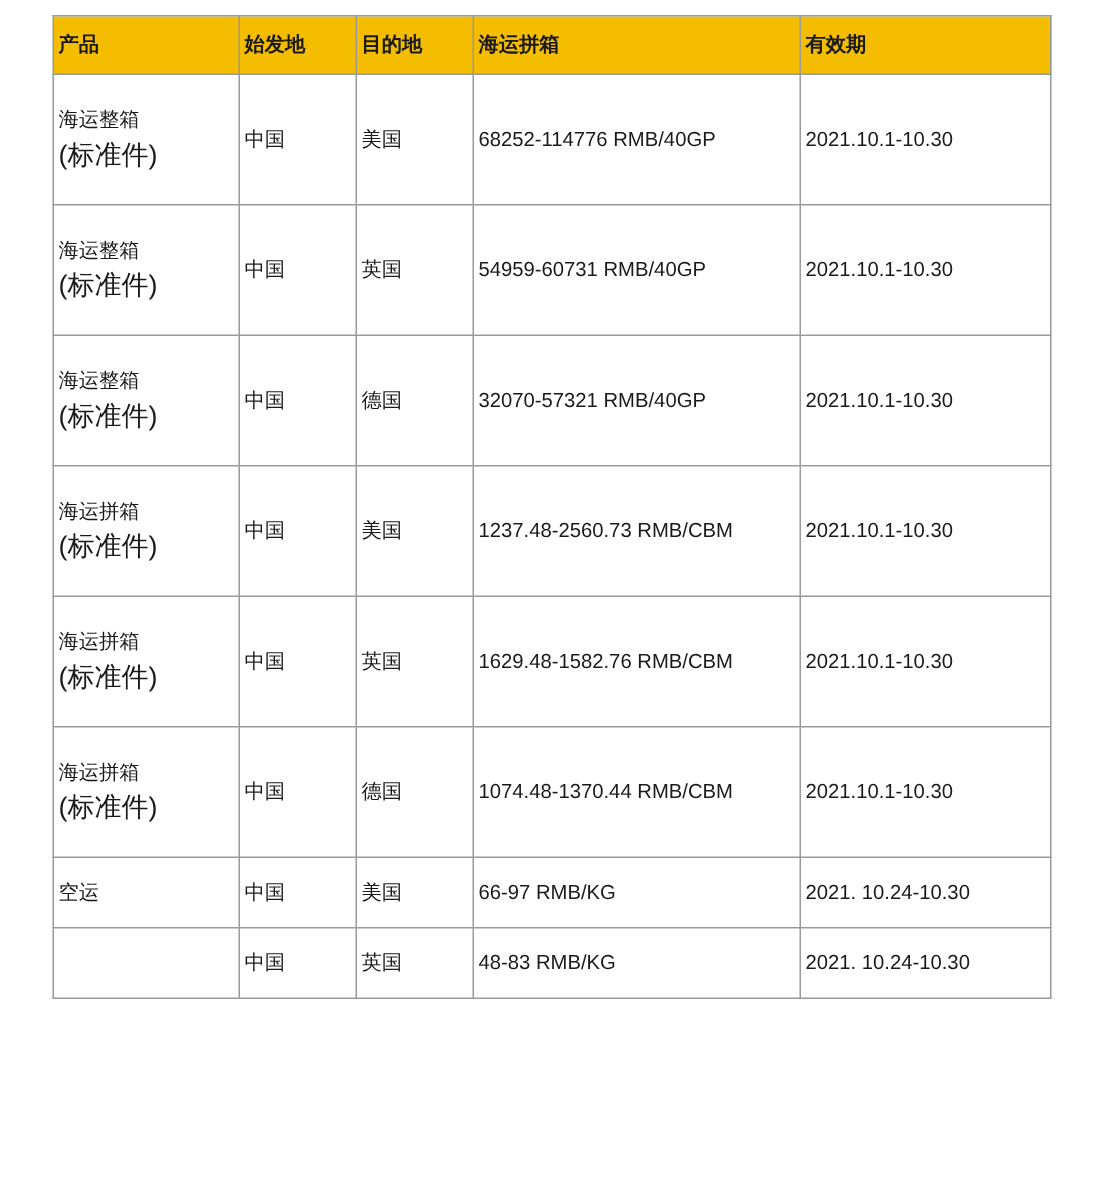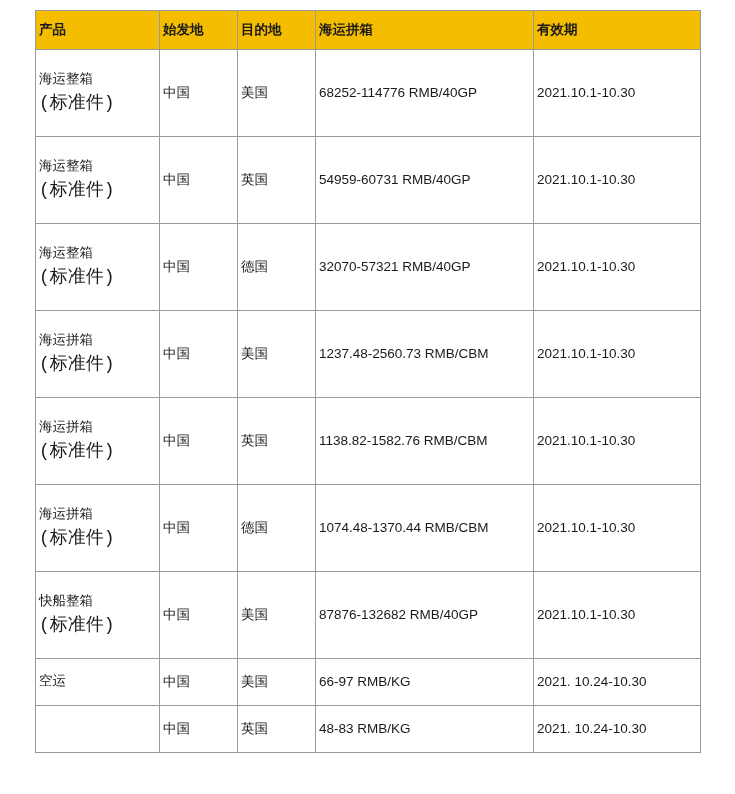--- a/index.html
+++ b/index.html
@@ -52,21 +52,21 @@
     border-color: #9a9a9a;
   }
   .prod-main {
     display: block;
     font-size: 13.5px;
   }
   .prod-sub {
     display: block;
     font-size: 18px;
   }
-  td.cell-product { padding-top: 4px; padding-bottom: 4px; font-family: Liberation Mono, monospace; }
+  td.cell-product { padding-top: 4px; padding-bottom: 4px; }
   td.cell-price { font-size: 13.5px; margin-top: 48px; }
   tr.row-tall td { height: 82px; }
   tr.row-short td { height: 42px; }
 </style>
 </head>
 <body>
 
 <div class="page">
   <table class="rate-table">
     <colgroup>
@@ -126,41 +126,31 @@
           <td class="cell-price">1237.48-2560.73 RMB/CBM</td>
           <td class="cell-validity">2021.10.1-10.30</td>
         </tr>
         <tr class="row-tall">
           <td class="cell-product">
             <span class="prod-main">海运拼箱</span>
             <span class="prod-sub">(标准件)</span>
           </td>
           <td class="cell-origin">中国</td>
           <td class="cell-destination">英国</td>
-          <td class="cell-price">1138.82-1582.76 RMB/CBM</td>
+          <td class="cell-price">1629.48-1582.76 RMB/CBM</td>
           <td class="cell-validity">2021.10.1-10.30</td>
         </tr>
         <tr class="row-tall">
           <td class="cell-product">
             <span class="prod-main">海运拼箱</span>
             <span class="prod-sub">(标准件)</span>
           </td>
           <td class="cell-origin">中国</td>
           <td class="cell-destination">德国</td>
           <td class="cell-price">1074.48-1370.44 RMB/CBM</td>
-          <td class="cell-validity">2021.10.1-10.30</td>
-        </tr>
-        <tr class="row-tall">
-          <td class="cell-product">
-            <span class="prod-main">快船整箱</span>
-            <span class="prod-sub">(标准件)</span>
-          </td>
-          <td class="cell-origin">中国</td>
-          <td class="cell-destination">美国</td>
-          <td class="cell-price">87876-132682 RMB/40GP</td>
           <td class="cell-validity">2021.10.1-10.30</td>
         </tr>
         <tr class="row-short">
           <td class="cell-product">
             <span class="prod-main">空运</span>
           </td>
           <td class="cell-origin">中国</td>
           <td class="cell-destination">美国</td>
           <td class="cell-price">66-97 RMB/KG</td>
           <td class="cell-validity">2021. 10.24-10.30</td>

